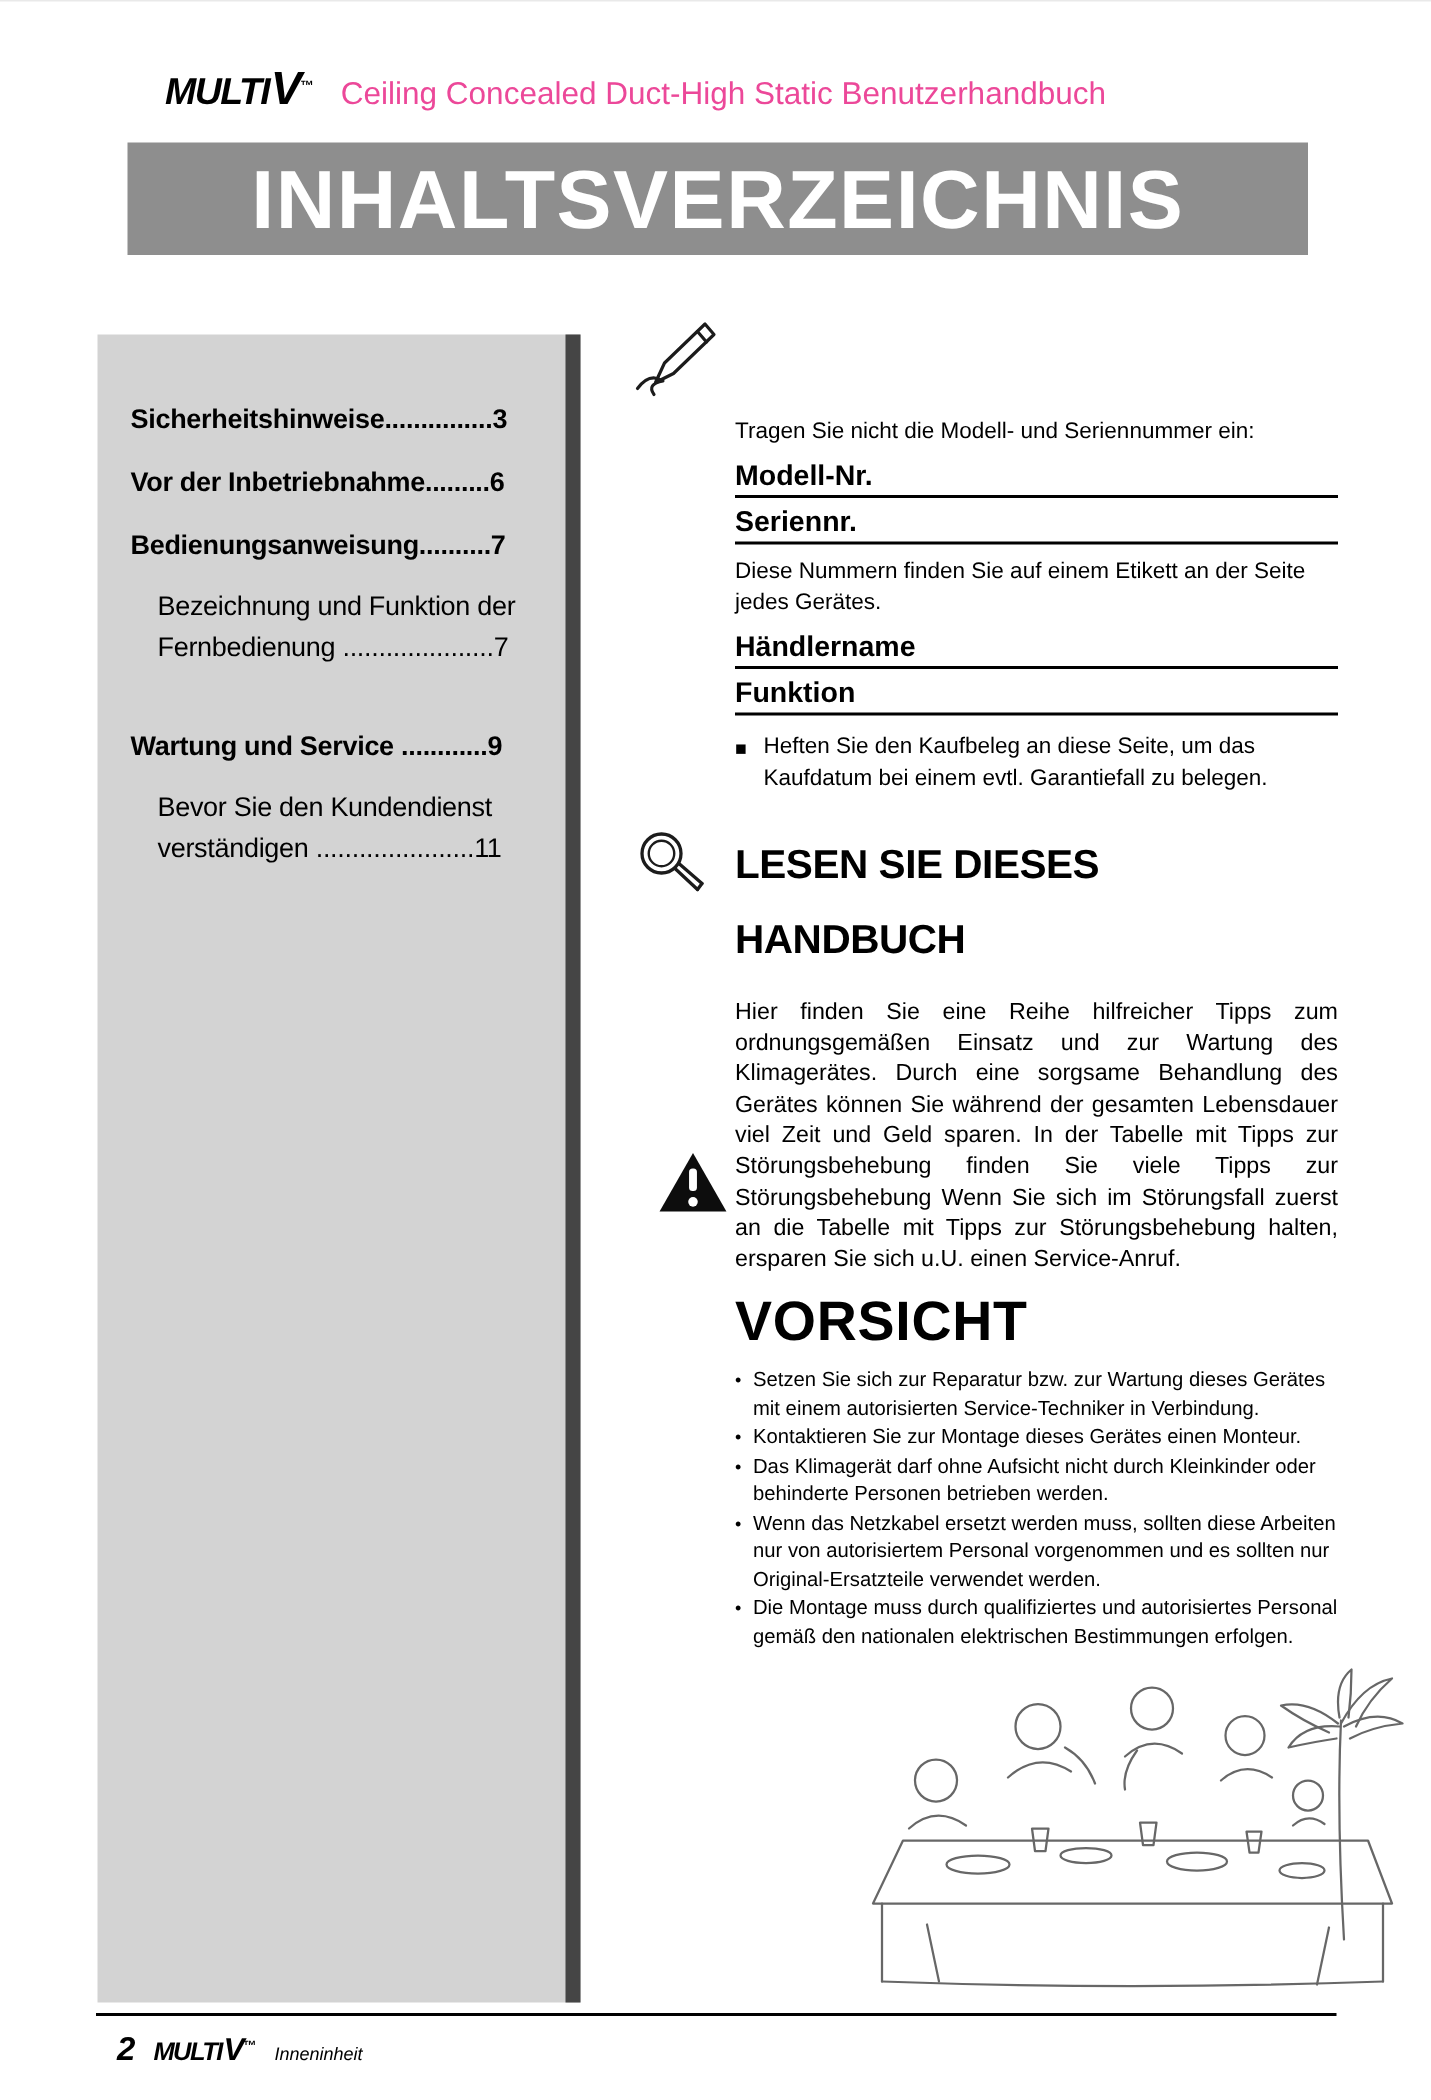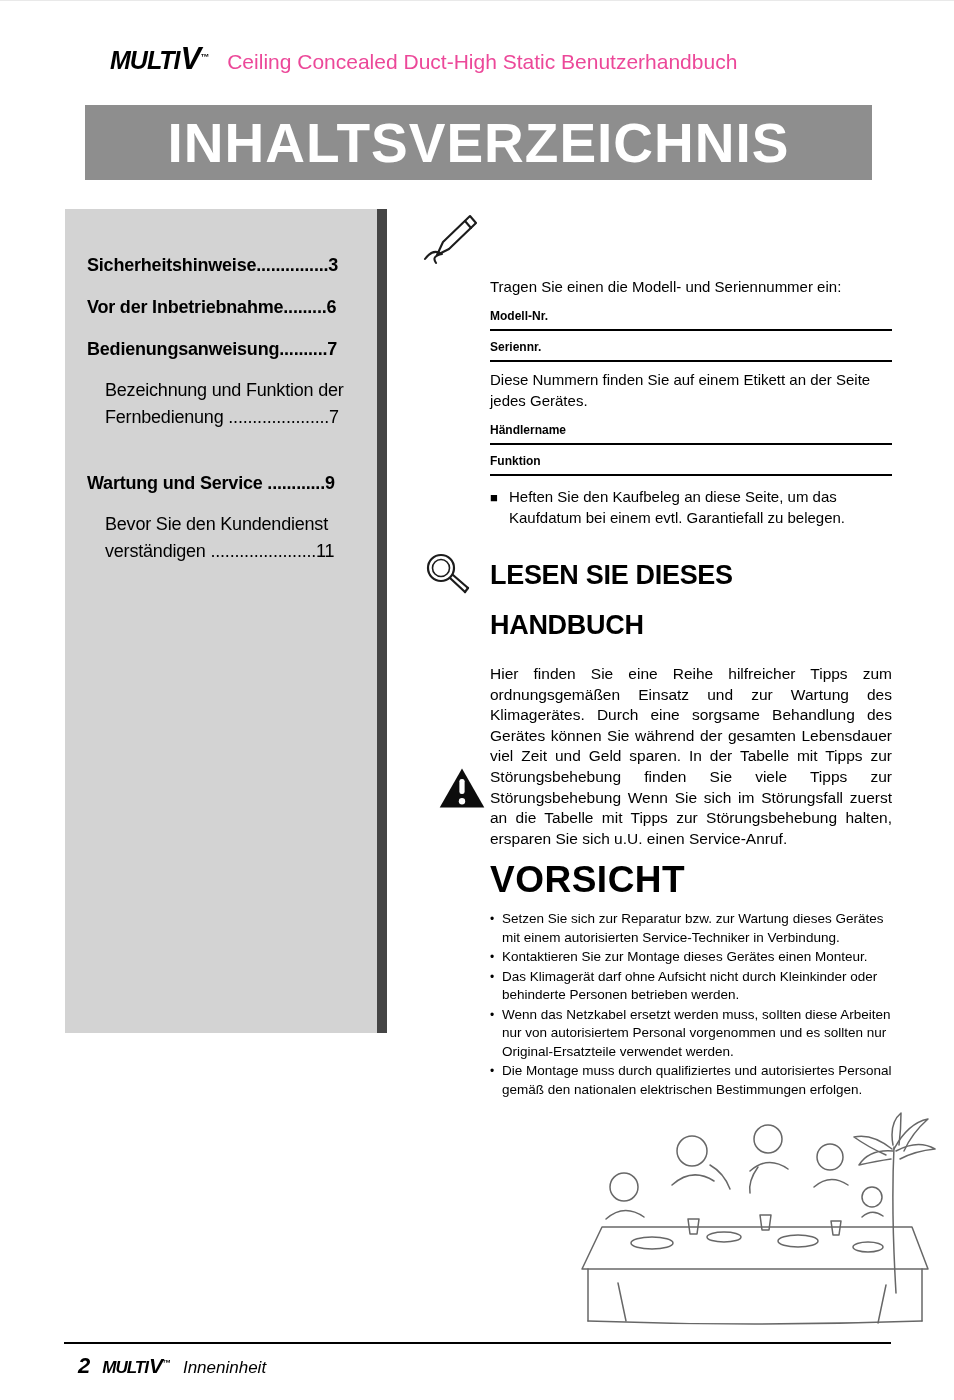--- a/index.html
+++ b/index.html
@@ -12,47 +12,47 @@
 
   
   .brand-line { position:absolute; top:40px; left:110px; display:flex; align-items:baseline; gap:18px; }
   .brand { font-weight:bold; font-style:italic; letter-spacing:-1px; white-space:nowrap; }
   .brand-line .brand { font-size:25px; }
   .brand .brand-v { font-size:31px; margin-left:1px; }
   .brand .tm { font-size:9px; font-style:normal; vertical-align:super; letter-spacing:0; }
   .subtitle { font-size:21px; color:#ec4899; }
 
   .title-banner {
-    position:absolute; top:104px; left:85px; width:787px; height:75px;
+    position:absolute; top:94px; left:85px; width:787px; height:75px;
     background:#8e8e8e; color:#ffffff;
     display:flex; align-items:center; justify-content:center;
     font-size:55px; font-weight:bold; letter-spacing:1px;
   }
 
   
   .toc {
-    position:absolute; top:208px; left:65px; width:322px; height:824px;
+    position:absolute; top:222px; left:65px; width:322px; height:1112px;
     background:#d3d3d3;
   }
   .toc-edge { position:absolute; right:0; top:0; width:10px; height:100%; background:#454545; }
   .toc-list { padding:44px 26px 0 22px; }
   .toc-item { font-size:18px; font-weight:bold; line-height:25px; margin-bottom:17px; letter-spacing:-0.2px; }
   .toc-item.sub { font-weight:normal; padding-left:18px; line-height:27px; margin-top:-2px; margin-bottom:40px; }
 
   
   .main-col { position:absolute; top:210px; left:420px; width:472px; z-index:2; }
   .sec-head { display:flex; align-items:flex-start; }
   .sec-head .icon-box { width:70px; flex:0 0 70px; }
   .sec-head h2 { font-size:27px; letter-spacing:-0.3px; line-height:34px; padding-top:6px; }
   .sec-head.tall h2 { line-height:50px; padding-top:0; }
   .sec-body { margin-left:70px; width:402px; }
 
   .intro { font-size:15px; line-height:20px; margin:8px 0 10px; }
   .field { margin-bottom:7px; }
-  .flabel { font-size:12px; font-weight:bold; line-height:19px; }
+  .flabel { font-size:19px; font-weight:bold; line-height:19px; }
   .fline { border-bottom:2px solid #000; margin-top:3px; }
   .note { font-size:15px; line-height:21px; margin:4px 0 10px; }
   .receipt { position:relative; font-size:15px; line-height:21px; margin-top:10px; padding-left:19px; }
   .receipt .sq { position:absolute; left:0; top:1px; font-size:13px; }
 
   .read-sec { margin-top:22px; }
   .manual-para { margin-left:70px; width:402px; margin-top:14px; font-size:15.5px; line-height:20.6px; text-align:justify; }
   .manual-para .b { font-weight:normal; }
 
   .caution-sec { margin-left:70px; margin-top:10px; width:402px; }
@@ -63,21 +63,21 @@
   
   .warn-abs { position:absolute; left:438px; top:766px; z-index:2; }
   .illus { position:absolute; left:572px; top:1068px; z-index:1; }
 
   
   .footer-rule { position:absolute; left:64px; top:1341px; width:827px; border-top:2.5px solid #000; }
   .footer { position:absolute; left:78px; top:1352px; display:flex; align-items:baseline; gap:12px; }
   .footer .pnum { font-size:22px; font-weight:bold; font-style:italic; }
   .footer .brand { font-size:17px; }
   .footer .brand .brand-v { font-size:21px; }
-  .footer .unit { font-size:17px; font-style:italic; }
+  .footer .unit { font-size:12px; font-style:italic; }
 </style>
 </head>
 <body>
 
 <div class="page">
 
   <div class="brand-line">
     <span class="brand"><span>MULTI</span><span class="brand-v">V</span><span class="tm">™</span></span>
     <span class="subtitle">Ceiling Concealed Duct-High Static Benutzerhandbuch</span>
   </div>
@@ -102,21 +102,21 @@
       <div class="sec-head">
         <span class="icon-box">
           <svg width="62" height="54" viewBox="0 0 62 54" fill="none" stroke="#1c1c1c" stroke-width="2.1" stroke-linecap="round" stroke-linejoin="round">
             <path d="M50 5 L23 31 L17 44 L29 38 L56 12 Z"></path>
             <path d="M45 10 L51 17"></path>
             <path d="M5 48 q8 -11 17 -5 q-11 2 -6 9"></path>
           </svg>
         </span>
       </div>
       <div class="sec-body">
-        <p class="intro">Tragen Sie einen die Modell- und Seriennummer ein:</p>
+        <p class="intro">Tragen Sie nicht die Modell- und Seriennummer ein:</p>
         <div class="field">
           <div class="flabel">Modell-Nr.</div>
           <div class="fline"></div>
         </div>
         <div class="field">
           <div class="flabel">Seriennr.</div>
           <div class="fline"></div>
         </div>
         <p class="note">Diese Nummern finden Sie auf einem Etikett an der Seite jedes Gerätes.</p>
         <div class="field">

